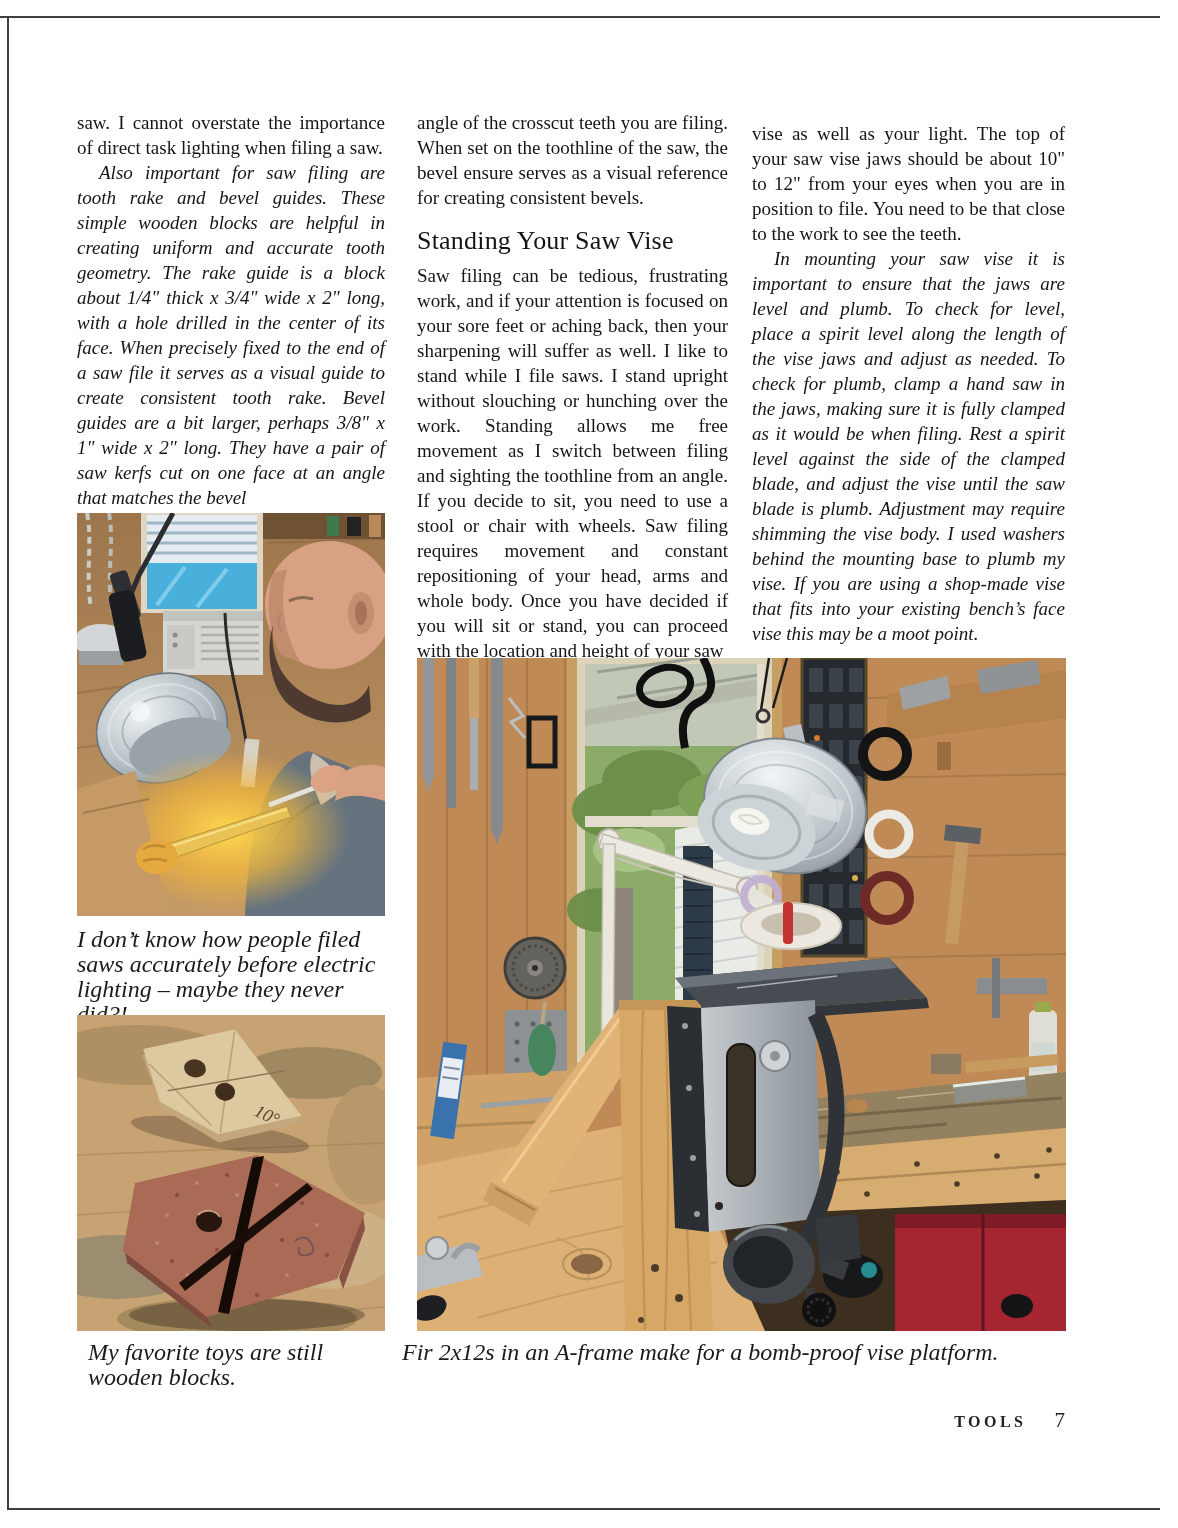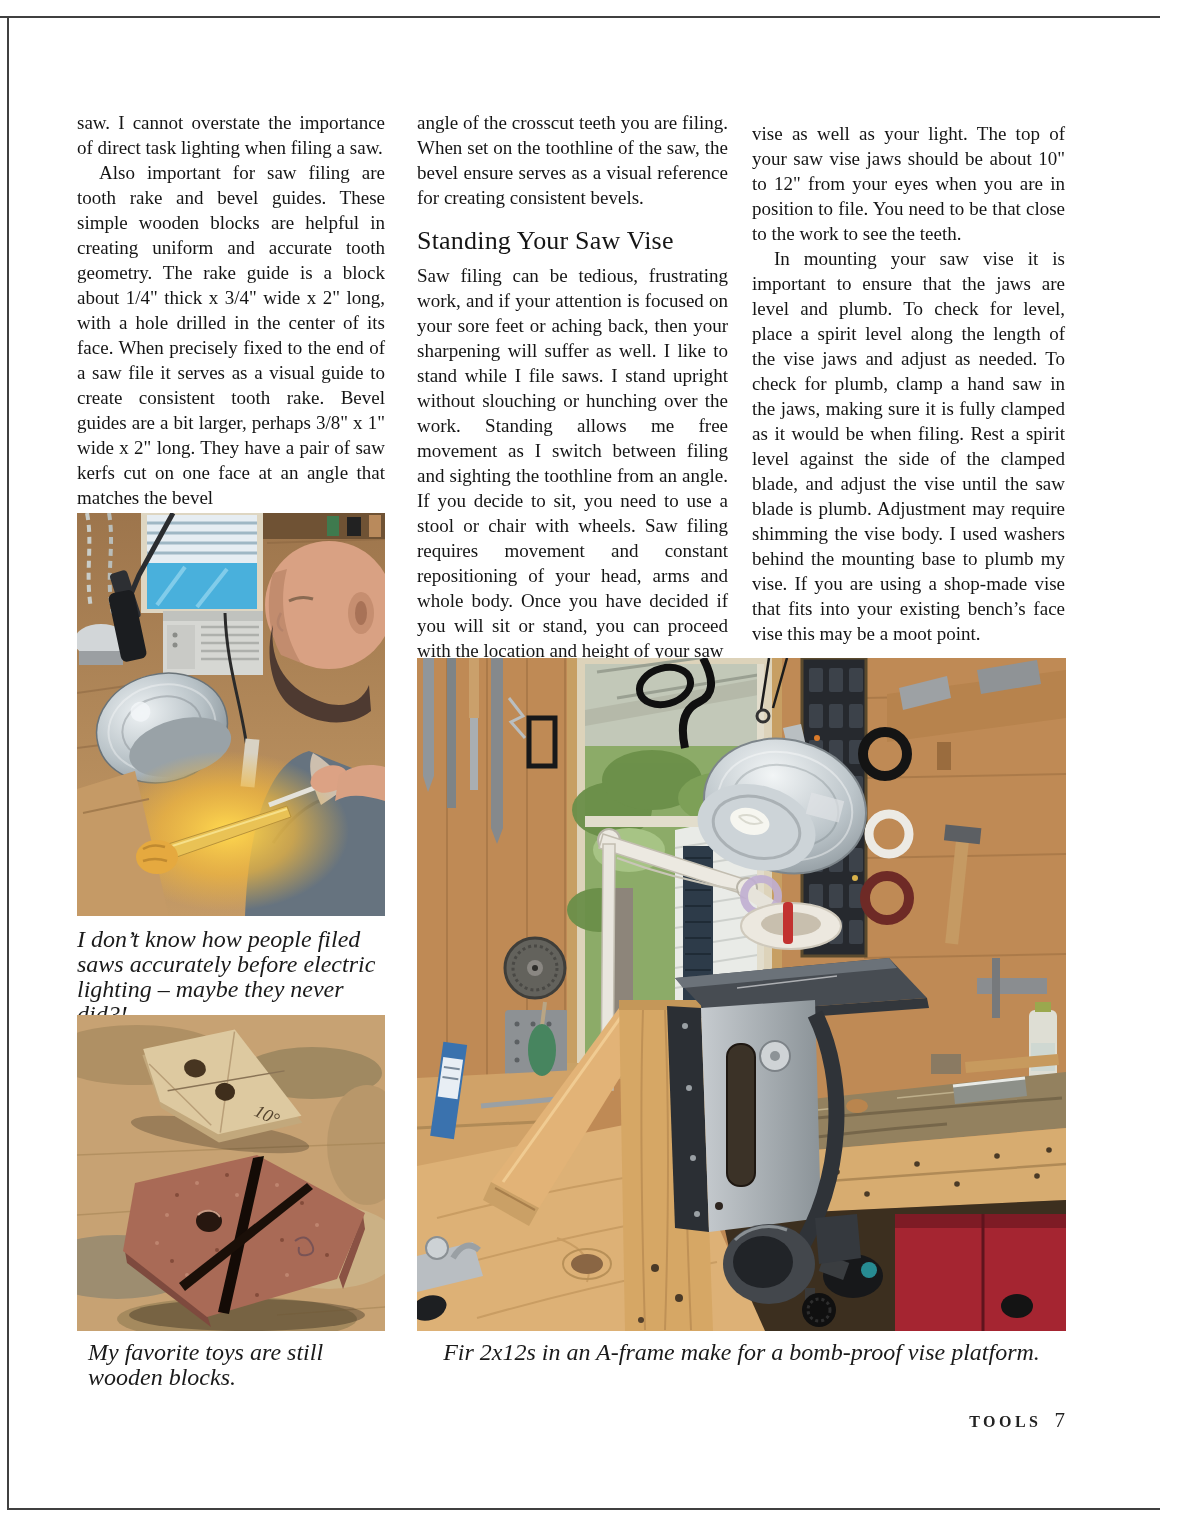--- a/index.html
+++ b/index.html
@@ -7,40 +7,40 @@
         font-family:"Liberation Serif", serif;color:#151515;}
   
   .rule{position:absolute;background:#404040;}
   .rule-top{left:0;top:16px;width:1163px;height:2px;}
   .rule-left{left:7px;top:16px;width:2px;height:1494px;}
   .rule-right{left:1161px;top:16px;width:2px;height:1494px;}
   .rule-bottom{left:7px;top:1508px;width:1171px;height:2px;}
 
   .col{position:absolute;top:110px;text-align:justify;font-size:19px;line-height:25px;}
   .col p{margin:0;}
-  .col p.indent{text-indent:22px;}
+  .col p.indent{text-indent:22px;font-style:italic;}
   #col1{left:77px;width:308px;}
   #col2{left:417px;width:311px;}
   #col3{left:752px;width:313px;margin-top:11px;}
   h2.section{font-size:26px;font-weight:normal;line-height:31px;margin:15px 0 7px 0;
              text-align:left;letter-spacing:0.2px;}
 
   .photo{position:absolute;overflow:hidden;background:#8a7a5e;}
   #photo1{left:77px;top:513px;width:308px;height:403px;}
   #photo2{left:77px;top:1015px;width:308px;height:316px;}
   #photo3{left:417px;top:658px;width:649px;height:673px;}
   .photo svg{display:block;}
 
   .caption{position:absolute;font-style:italic;font-size:24px;line-height:25px;color:#1a1a1a;}
   #caption1{left:77px;top:927px;width:308px;}
   #caption2{left:88px;top:1340px;width:308px;}
-  #caption3{left:417px;top:1340px;width:649px;text-align:center;}
+  #caption3{left:402px;top:1340px;width:649px;}
 
   .footer{position:absolute;left:800px;top:1408px;width:265px;display:flex;
-          justify-content:flex-end;align-items:baseline;gap:13px;font-family:Liberation Serif, serif;}
+          justify-content:flex-end;align-items:baseline;gap:28px;font-family:Liberation Serif, serif;}
   .footer .section-label{font-size:16px;letter-spacing:3.5px;font-weight:bold;color:#222;}
   .footer .page-number{font-size:21px;color:#222;}
 </style>
 </head>
 <body>
 
 <div class="page">
 
   <div class="rule rule-top"></div>
   <div class="rule rule-left"></div>

